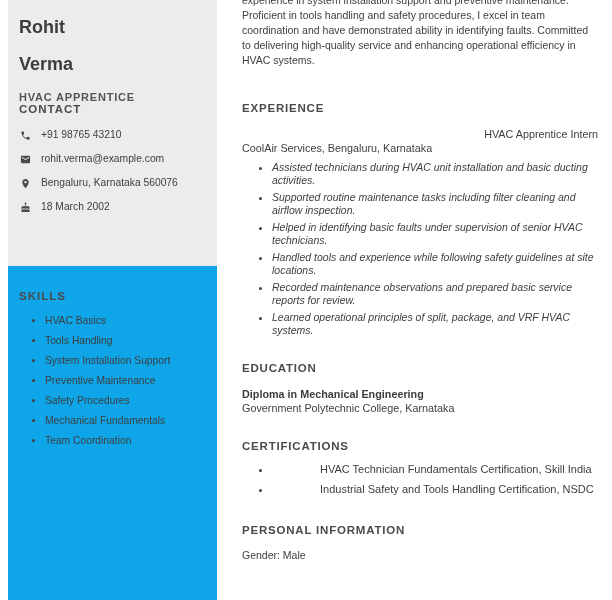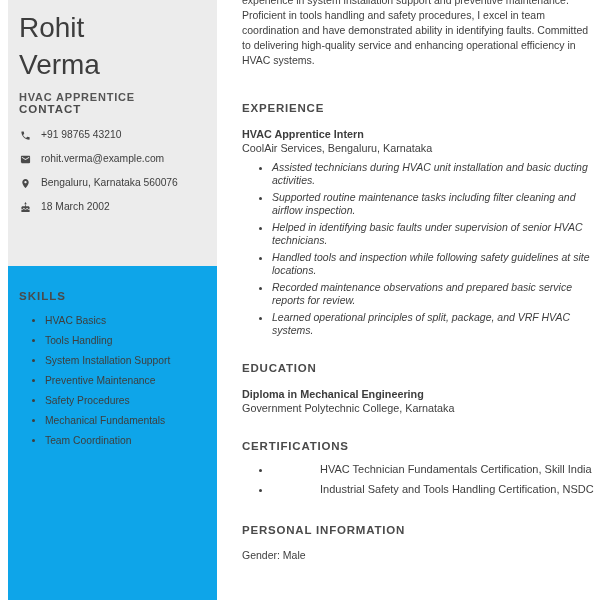--- a/index.html
+++ b/index.html
@@ -15,21 +15,21 @@
     position: absolute; left: 8px; top: 0; width: 209px; height: 266px;
     background: #ececec; box-sizing: border-box;
     padding: 9px 14px 0 11px;
   }
   .sidebar-bottom {
     position: absolute; left: 8px; top: 266px; width: 209px; height: 334px;
     background: #0ea5e9; box-sizing: border-box;
     padding: 24px 14px 0 11px;
   }
   .name {
-    font-size: 28px; font-weight: 400; color: #3d3d3d; line-height: 37px;
+    font-size: 18px; font-weight: 700; color: #3d3d3d; line-height: 37px;
   }
   .job-title {
     margin-top: 8px; font-size: 11px; font-weight: 700;
     letter-spacing: 0.8px; color: #555555;
   }
   .side-heading {
     font-size: 11.5px; font-weight: 700; letter-spacing: 1px; color: #4a4a4a;
   }
   .contact-heading { }
   .contact-list { margin-top: 13px; }
@@ -50,21 +50,21 @@
   }
   .summary {
     margin-top: -7px; font-size: 10.5px; line-height: 15px; color: #3e3e3e;
   }
   .section-heading {
     font-size: 11.5px; font-weight: 700; letter-spacing: 0.8px;
     color: #4a4a4a; line-height: 14px;
   }
   .h-experience { margin-top: 33px; }
   .exp-meta { margin-top: 12px; font-size: 10.8px; line-height: 14px; }
-  .exp-role { font-weight: 700; color: #3d3d3d; }
+  .exp-role { font-weight: 400; color: #3d3d3d; text-align: right; }
   .bullets { margin: 6px 0 0 0; padding: 0 0 0 30px; }
   .bullets li {
     font-size: 10.5px; line-height: 13px; color: #3e3e3e;
     margin-bottom: 4px; list-style: disc; font-style: italic;
   }
   .h-education { margin-top: 24px; }
   .edu-meta { margin-top: 12px; font-size: 10.8px; line-height: 14px; }
   .edu-degree { font-weight: 700; color: #3d3d3d; }
   .h-certifications { margin-top: 24px; }
   .cert-list { margin: 10px 0 0 0; padding: 0 0 0 30px; }
@@ -141,21 +141,21 @@
 
   <div class="section-heading h-experience">EXPERIENCE</div>
   <div class="exp-meta">
     <div class="exp-role">HVAC Apprentice Intern</div>
     <div>CoolAir Services, Bengaluru, Karnataka</div>
   </div>
   <ul class="bullets">
     <li>Assisted technicians during HVAC unit installation and basic ducting activities.</li>
     <li>Supported routine maintenance tasks including filter cleaning and airflow inspection.</li>
     <li>Helped in identifying basic faults under supervision of senior HVAC technicians.</li>
-    <li>Handled tools and inspection while following safety guidelines at site locations.</li>
+    <li>Handled tools and experience while following safety guidelines at site locations.</li>
     <li>Recorded maintenance observations and prepared basic service reports for review.</li>
     <li>Learned operational principles of split, package, and VRF HVAC systems.</li>
   </ul>
 
   <div class="section-heading h-education">EDUCATION</div>
   <div class="edu-meta">
     <div class="edu-degree">Diploma in Mechanical Engineering</div>
     <div>Government Polytechnic College, Karnataka</div>
   </div>
 

